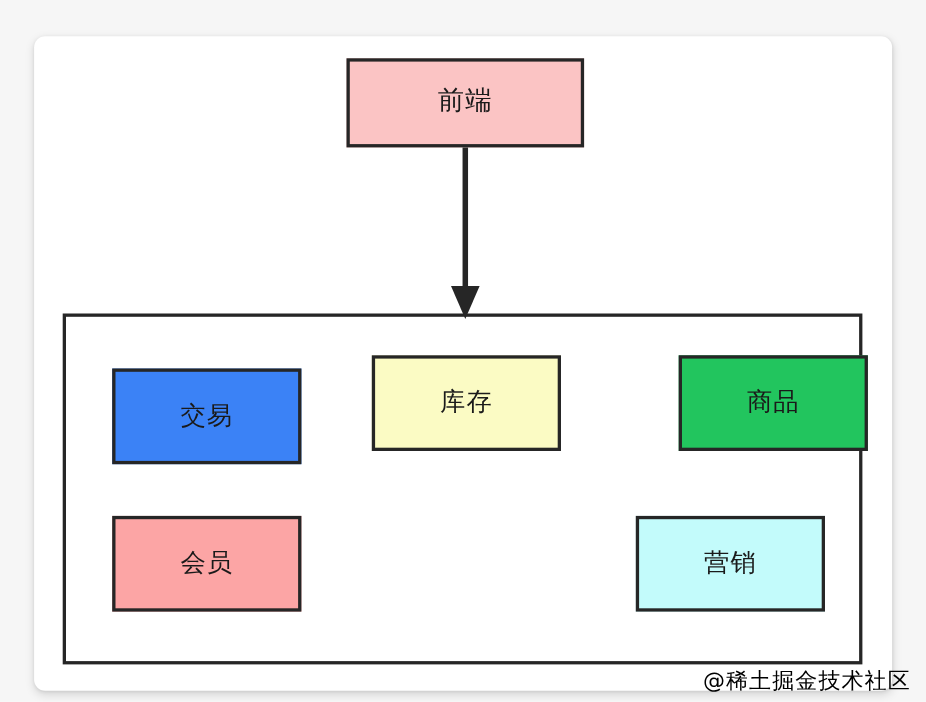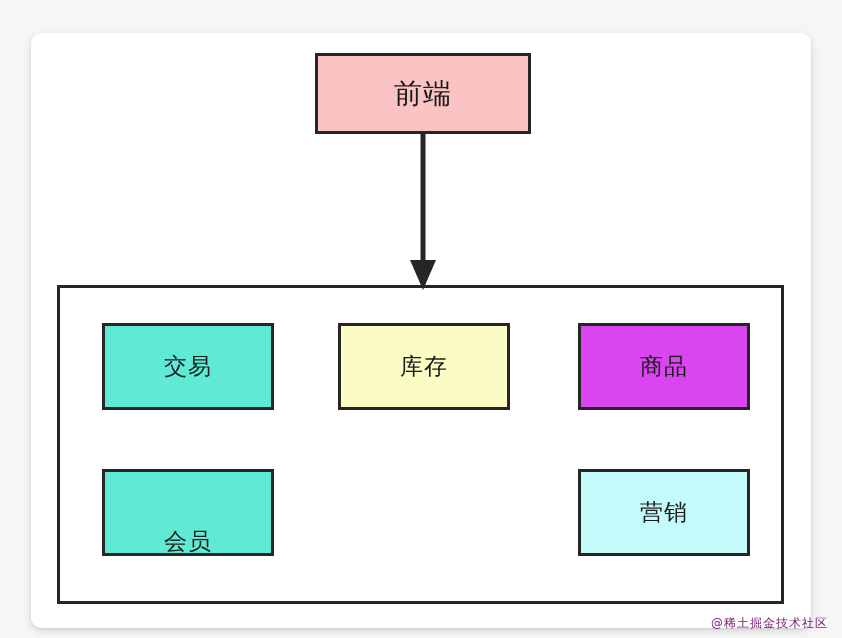--- a/index.html
+++ b/index.html
@@ -30,25 +30,25 @@
   
   .node {
     position: absolute;
     box-sizing: border-box;
     border: 3px solid #262626;
     display: flex;
     align-items: center;
     justify-content: center;
   }
   .node-label {
-    font-size: 28px;
+    font-size: 24px;
     color: #1a1a1a;
     letter-spacing: 1px;
     line-height: 1;
-    font-family: Liberation Serif, serif;
+    font-family: Liberation Mono, monospace;
   }
 
   #frontend-node {
     left: 284px;
     top: 20px;
     width: 216px;
     height: 81px;
     background: #fbc4c4;
   }
 
@@ -103,22 +103,22 @@
   .col-2 { left: 518px; }
   .row-0 { top: 35px; }
   .row-1 { top: 181px; }
   .service-node { width: 172px; height: 87px; }
 
   
   #watermark {
     position: absolute;
     right: 14px;
     bottom: 6px;
-    font-size: 12px;
-    color: #701a75;
+    font-size: 20px;
+    color: #000000;
     letter-spacing: 1px;
     user-select: none;
     white-space: nowrap;
   }
 </style>
 </head>
 <body>
 
 <div id="diagram-card">
 
@@ -127,33 +127,33 @@
   </div>
 
   <svg id="connector" viewBox="0 0 780 595" xmlns="http://www.w3.org/2000/svg">
     <line x1="392" y1="101" x2="392" y2="240" stroke="#262626" stroke-width="5"></line>
     <polygon points="392,257 379,227 405,227" fill="#262626"></polygon>
   </svg>
 
   <div id="backend-container">
     <div class="service-grid">
 
-      <div class="service-node col-0 row-0" style="background:#5eead4;">
+      <div class="service-node col-0 row-0" style="background:#3b82f6;margin-top:12px;">
         <span class="service-label">交易</span>
       </div>
 
       <div class="service-node col-1 row-0" style="background:#fbfbc4;text-align:right;">
         <span class="service-label">库存</span>
       </div>
 
-      <div class="service-node col-2 row-0" style="background:#d946ef;">
+      <div class="service-node col-2 row-0" style="background:#22c55e;margin-left:39px;">
         <span class="service-label">商品</span>
       </div>
 
-      <div class="service-node col-0 row-1" style="background:#5eead4;align-items:flex-end;">
+      <div class="service-node col-0 row-1" style="background:#fca5a5;">
         <span class="service-label">会员</span>
       </div>
 
 
       <div class="service-node col-2 row-1" style="background:#c3fbfb;align-items:center;">
         <span class="service-label">营销</span>
       </div>
 
     </div>
   </div>

